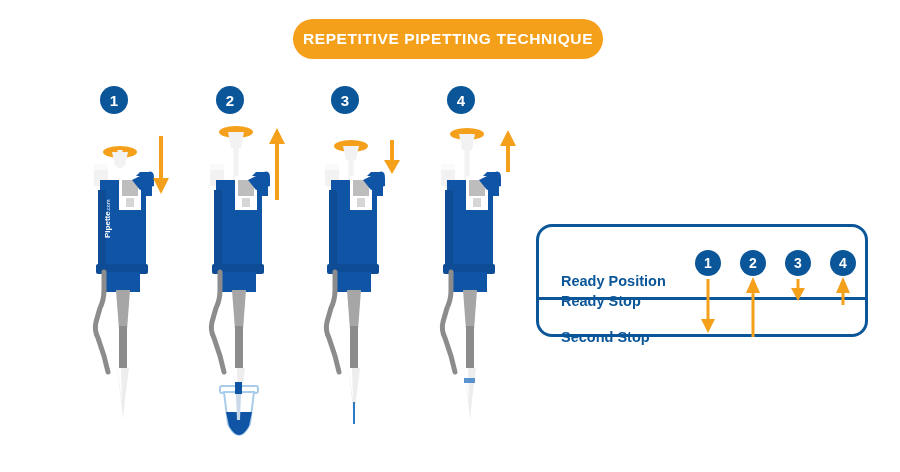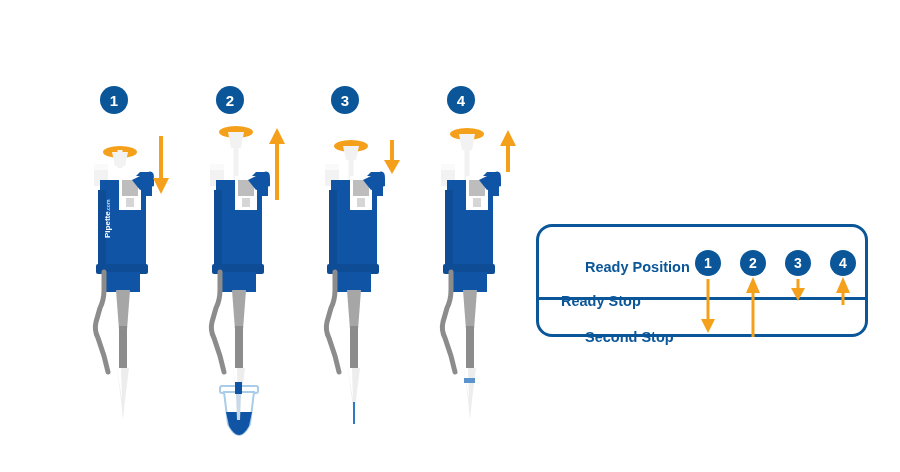--- a/index.html
+++ b/index.html
@@ -82,20 +82,23 @@
     font-size:14px;font-weight:bold;
     display:flex;align-items:center;justify-content:center;
   }
   .legend-arrow{position:absolute;}
 </style>
 </head>
 <body>
 
 <div class="stage">
 
+  <div class="title-banner">
+    <span class="title-text">REPETITIVE PIPETTING TECHNIQUE</span>
+  </div>
 
   <div class="step-badge" style="left:100px;top:86px;">1</div>
   <div class="step-badge" style="left:216px;top:86px;">2</div>
   <div class="step-badge" style="left:331px;top:86px;">3</div>
   <div class="step-badge" style="left:447px;top:86px;">4</div>
 
   <div class="pipette-col" style="left:70px;">
     <svg class="pip-svg" width="120" height="472" viewBox="0 0 120 472">
 
       <ellipse cx="50" cy="152" rx="17" ry="6" fill="#F5A01B"></ellipse>
@@ -229,23 +232,23 @@
       <rect x="47" y="378" width="11" height="5" fill="#5B93CE"></rect>
     </svg>
     <svg class="step-arrow" style="left:78px;top:128px;" width="26" height="46" viewBox="0 0 26 46">
       <line x1="13" y1="44" x2="13" y2="16" stroke="#F5A01B" stroke-width="4"></line>
       <polygon points="13,2 5,18 21,18" fill="#F5A01B"></polygon>
     </svg>
   </div>
 
   <div class="legend-panel">
 
-    <div class="legend-label" style="top:32px;margin-left:24px;">Ready Position</div>
+    <div class="legend-label" style="top:46px;">Ready Position</div>
     <div class="legend-label" style="top:66px;">Ready Stop</div>
-    <div class="legend-label" style="top:102px;margin-left:24px;">Second Stop</div>
+    <div class="legend-label" style="top:102px;">Second Stop</div>
 
     <div class="legend-divider"></div>
 
     <div class="legend-badge" style="left:156px;top:23px;">1</div>
     <div class="legend-badge" style="left:201px;top:23px;">2</div>
     <div class="legend-badge" style="left:246px;top:23px;">3</div>
     <div class="legend-badge" style="left:291px;top:23px;">4</div>
 
     <svg class="legend-arrow" style="left:158px;top:52px;" width="22" height="56" viewBox="0 0 22 56">
       <line x1="11" y1="0" x2="11" y2="42" stroke="#F5A01B" stroke-width="3"></line>

